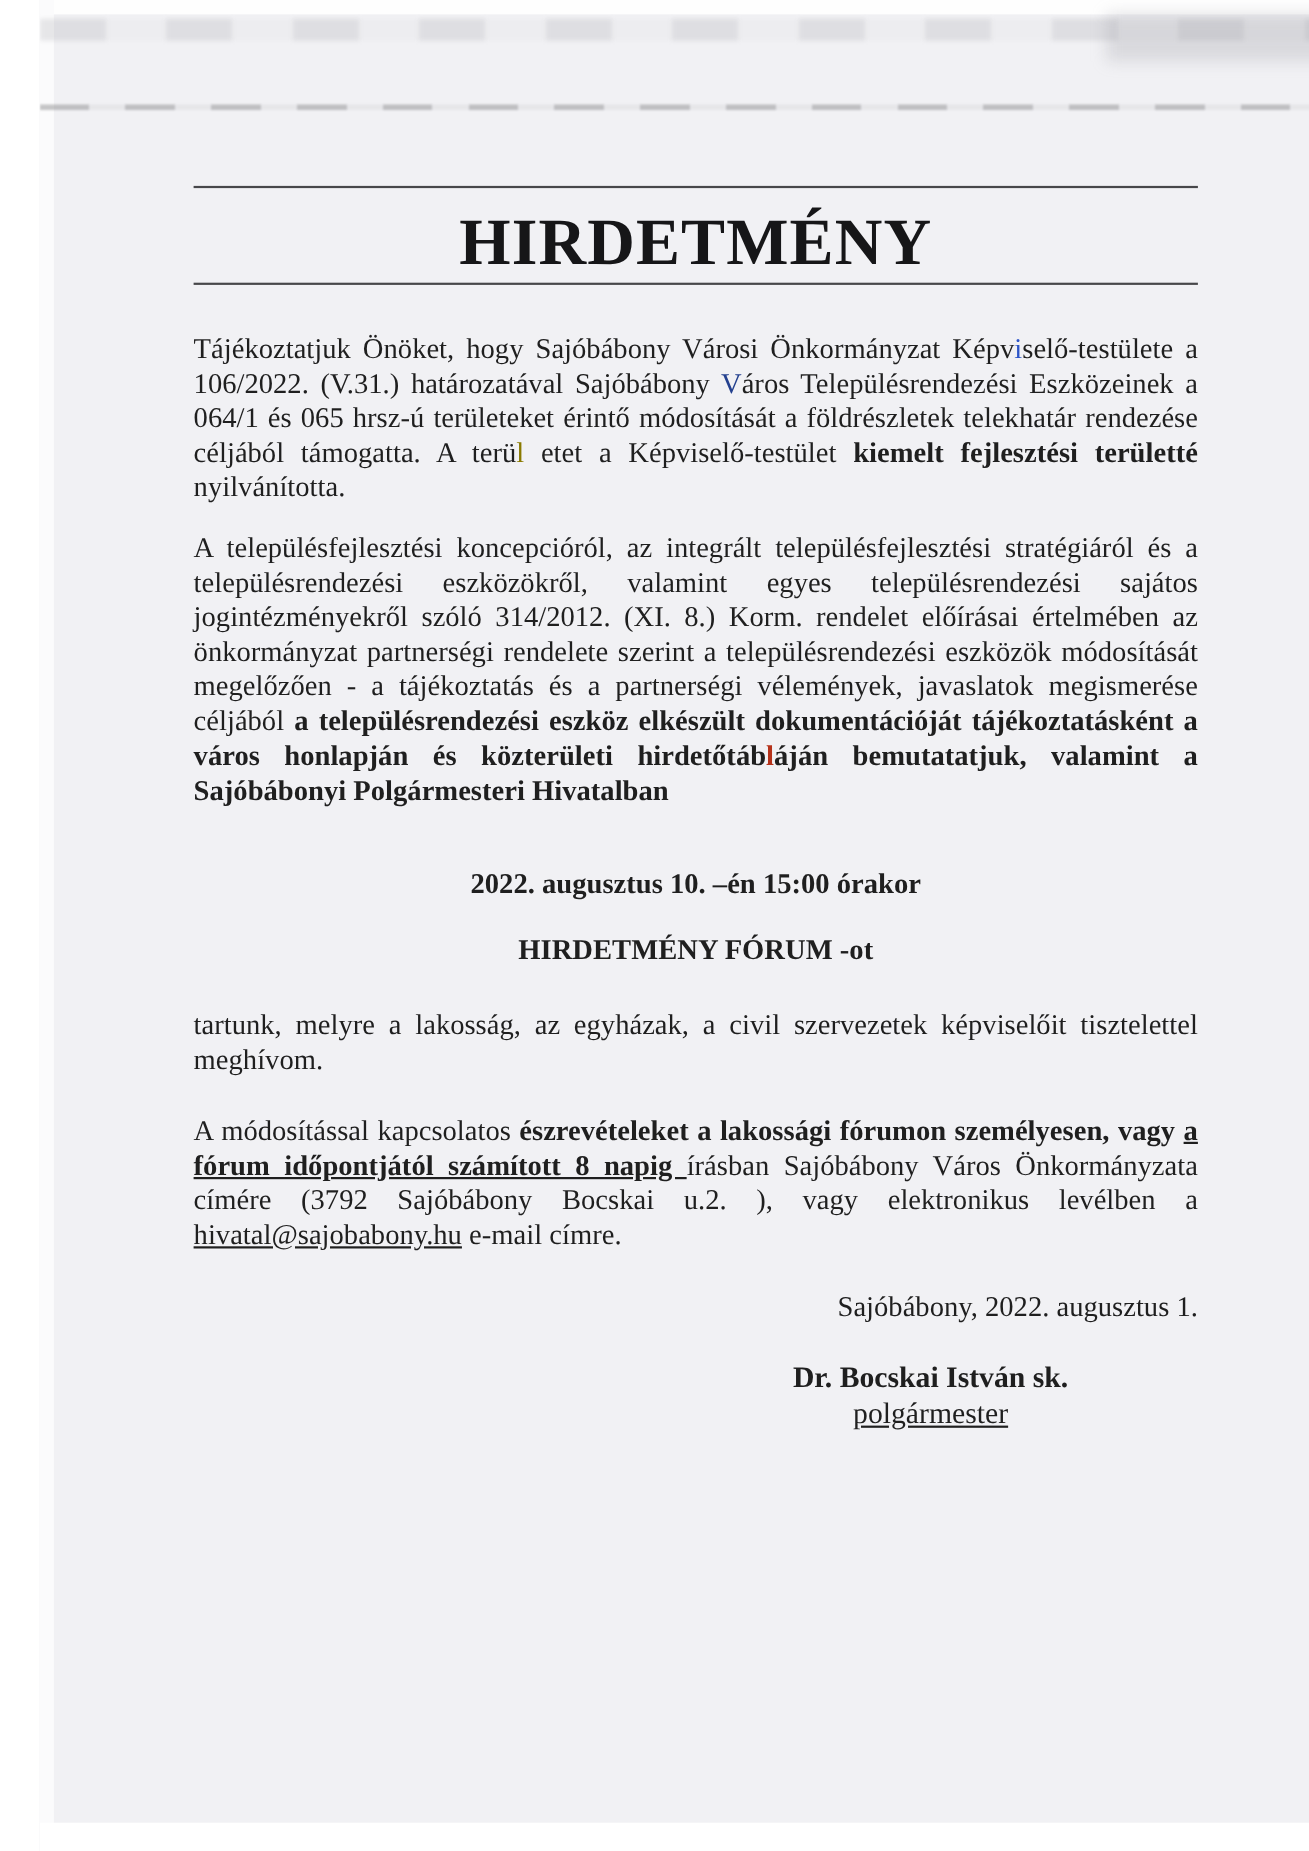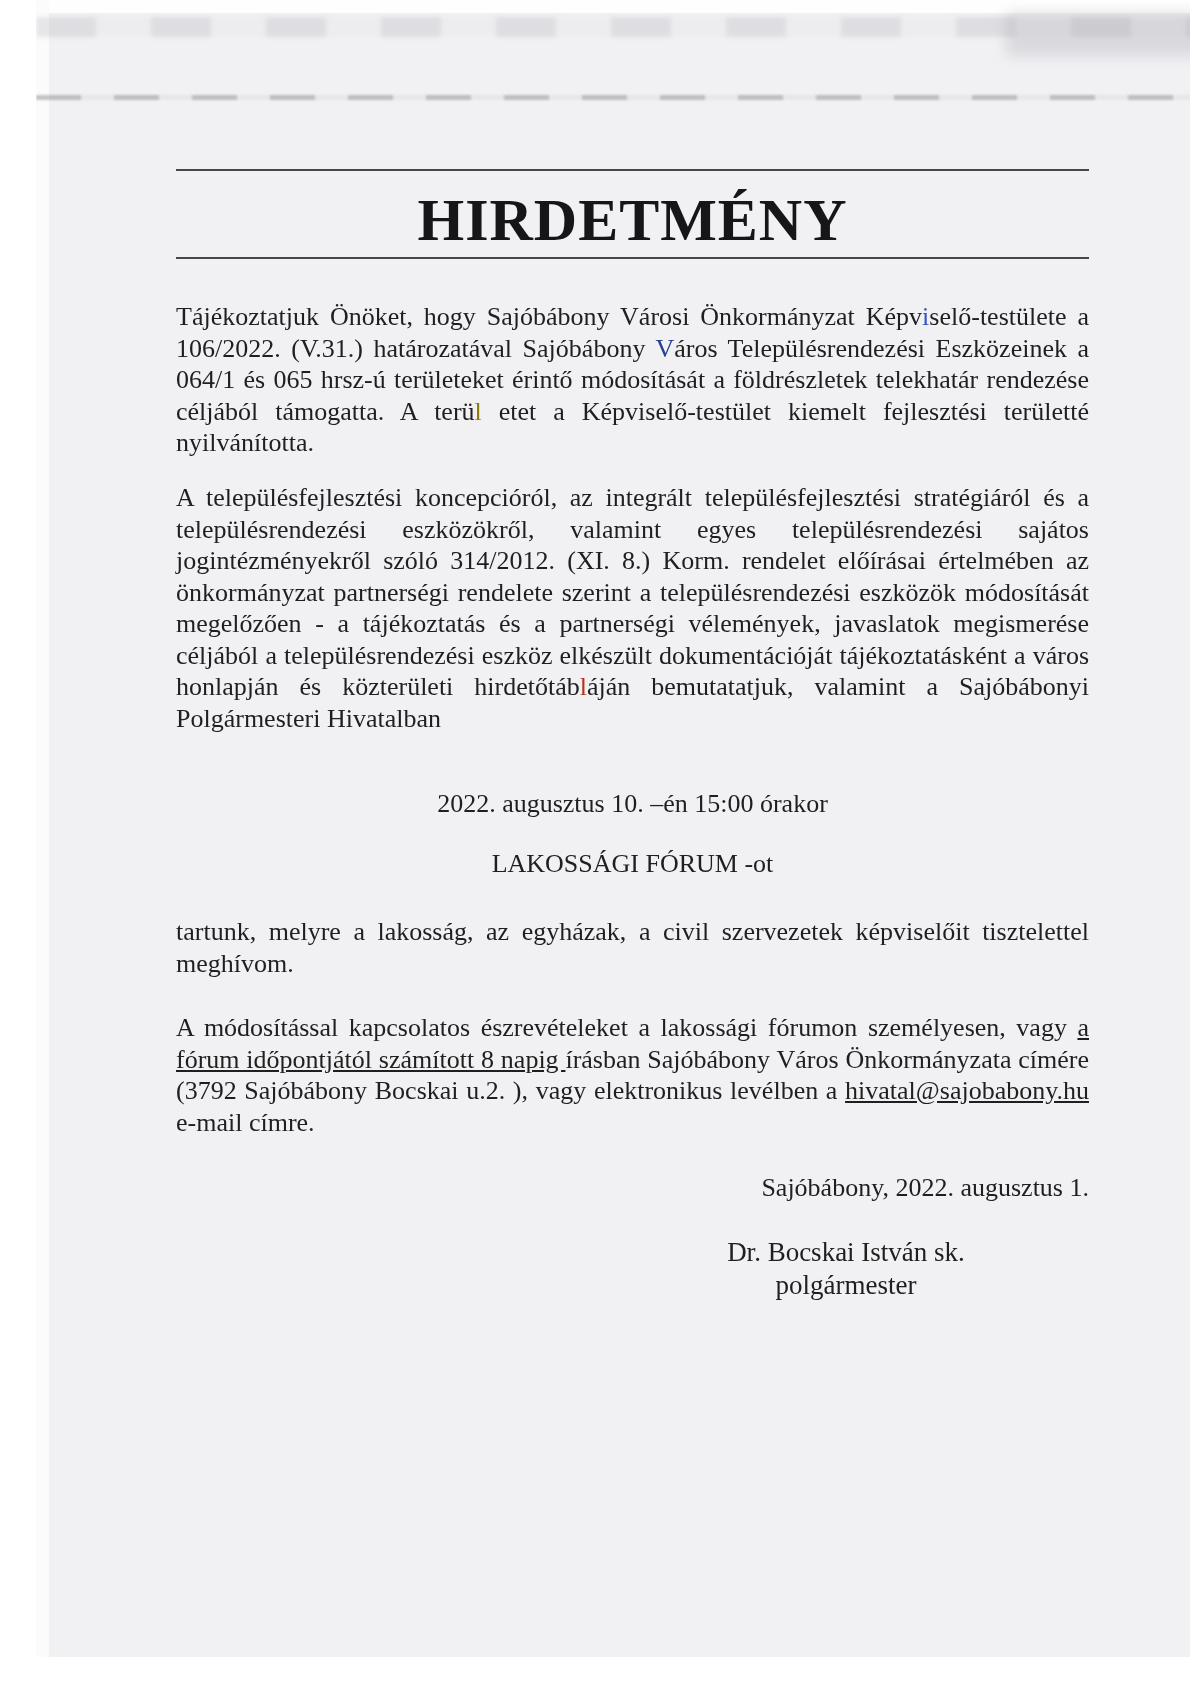--- a/index.html
+++ b/index.html
@@ -37,23 +37,23 @@
   .intro{top:301px;}
   .legal{top:482px;}
   .event-datetime{top:788px;}
   .event-name{top:848px;}
   .invitation{top:916px;}
   .feedback{top:1012px;}
   .dateline{top:1172px;text-align:right;}
   .signature{position:absolute;left:590px;top:1236px;width:440px;text-align:center;
     font-size:27px;line-height:33px;}
   .sig-name{margin:0;font-weight:700;}
-  .sig-role{margin:0;}
+  .sig-role{margin:0;text-decoration:underline;}
   
-  .b{font-weight:400;}
+  .b{font-weight:700;}
   .i{}
   .u{text-decoration:underline;}
 </style>
 </head>
 <body>
 
 <div class="sheet">
 
   <div class="edge edge-top"></div>
   <div class="edge edge-left"></div>
@@ -67,21 +67,21 @@
   <div class="rule rule-top"></div>
   <h1 class="doc-title">HIRDETMÉNY</h1>
   <div class="rule rule-bottom"></div>
 
   <p class="para intro"><span>Tájékoztatjuk Önöket, hogy Sajóbábony Városi Önkormányzat Képv</span><span style="color: rgb(45, 85, 200);">i</span><span>selő-testülete a 106/2022. (V.31.) határozatával Sajóbábony </span><span style="color: rgb(36, 65, 143);">V</span><span>áros Településrendezési Eszközeinek a 064/1 és 065 hrsz-ú </span><span class="i">területeket érintő</span><span> módosítását a földrészletek telekhatár rendezése céljából támogatta. A terü</span><span style="color: rgb(138, 122, 0);">l</span><span> etet a Képviselő-testület </span><span class="b">kiemelt fejlesztési területté</span><span> nyilvánította.</span></p>
 
   <p class="para legal"><span>A településfejlesztési koncepcióról, az integrált településfejlesztési stratégiáról és a településrendezési eszközökről, valamint egyes településrendezési sajátos jogintézményekről szóló 314/2012. (XI. 8.) Korm. rendelet előírásai értelmében az önkormányzat partnerségi rendelete szerint a településrendezési eszközök módosítását megelőzően - a tájékoztatás és a partnerségi vélemények, javaslatok megismerése céljából </span><span class="b">a településrendezési eszköz elkészült dokumentációját tájékoztatásként a város honlapján és közterületi hirdetőtáb</span><span class="b" style="color: rgb(181, 50, 26);">l</span><span class="b">áján bemutatatjuk, valamint a Sajóbábonyi Polgármesteri Hivatalban</span></p>
 
   <p class="line event-datetime"><span class="b">2022. augusztus 10. –én 15:00 órakor</span></p>
 
-  <p class="line event-name"><span class="b">LAKOSSÁGI FÓRUM -ot</span></p>
+  <p class="line event-name"><span class="b">HIRDETMÉNY FÓRUM -ot</span></p>
 
   <p class="para invitation"><span>tartunk, melyre a lakosság, az egyházak, a civil szervezetek képviselőit tisztelettel meghívom.</span></p>
 
   <p class="para feedback"><span>A módosítással kapcsolatos </span><span class="b">észrevételeket a lakossági fórumon személyesen, vagy </span><span class="b u">a fórum időpontjától számított 8 napig </span><span>írásban Sajóbábony Város Önkormányzata címére (3792 Sajóbábony Bocskai u.2. ), vagy elektronikus levélben a </span><span class="u">hivatal@sajobabony.hu</span><span> e-mail címre.</span></p>
 
   <p class="para dateline"><span>Sajóbábony, 2022. augusztus 1.</span></p>
 
   <div class="signature">
     <p class="sig-name"><span class="b">Dr. Bocskai István sk.</span></p>
     <p class="sig-role"><span>polgármester</span></p>

